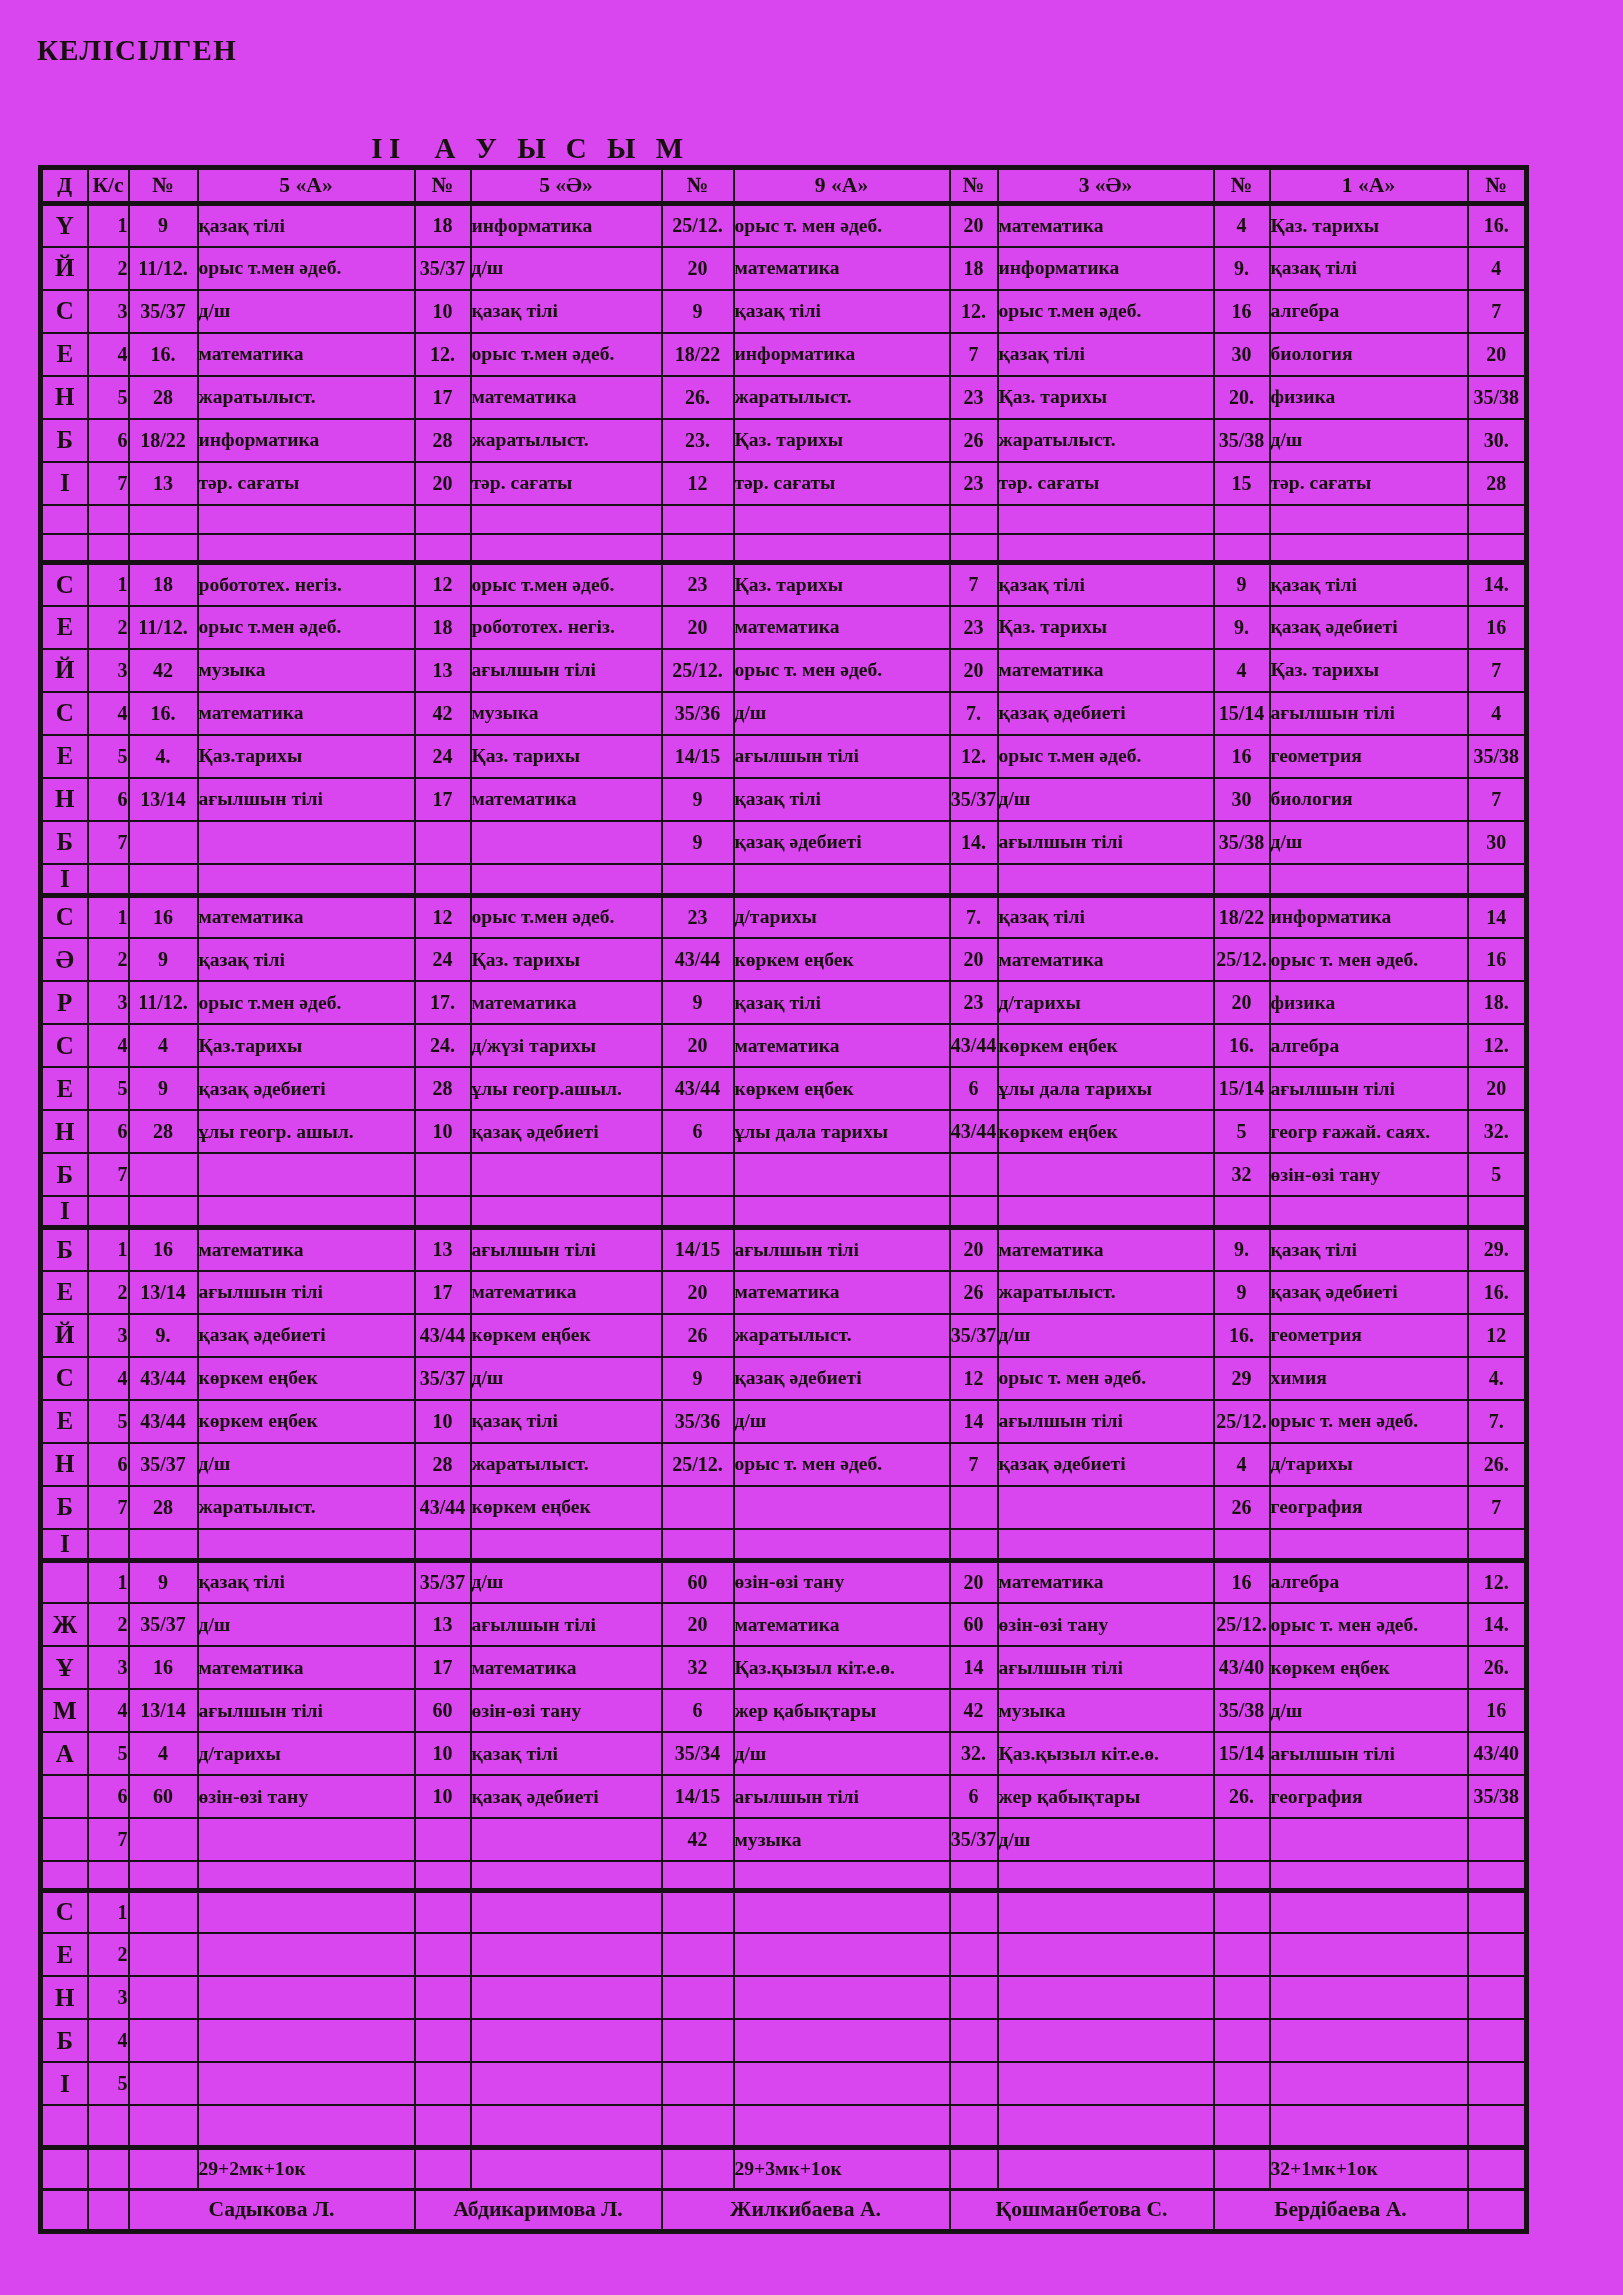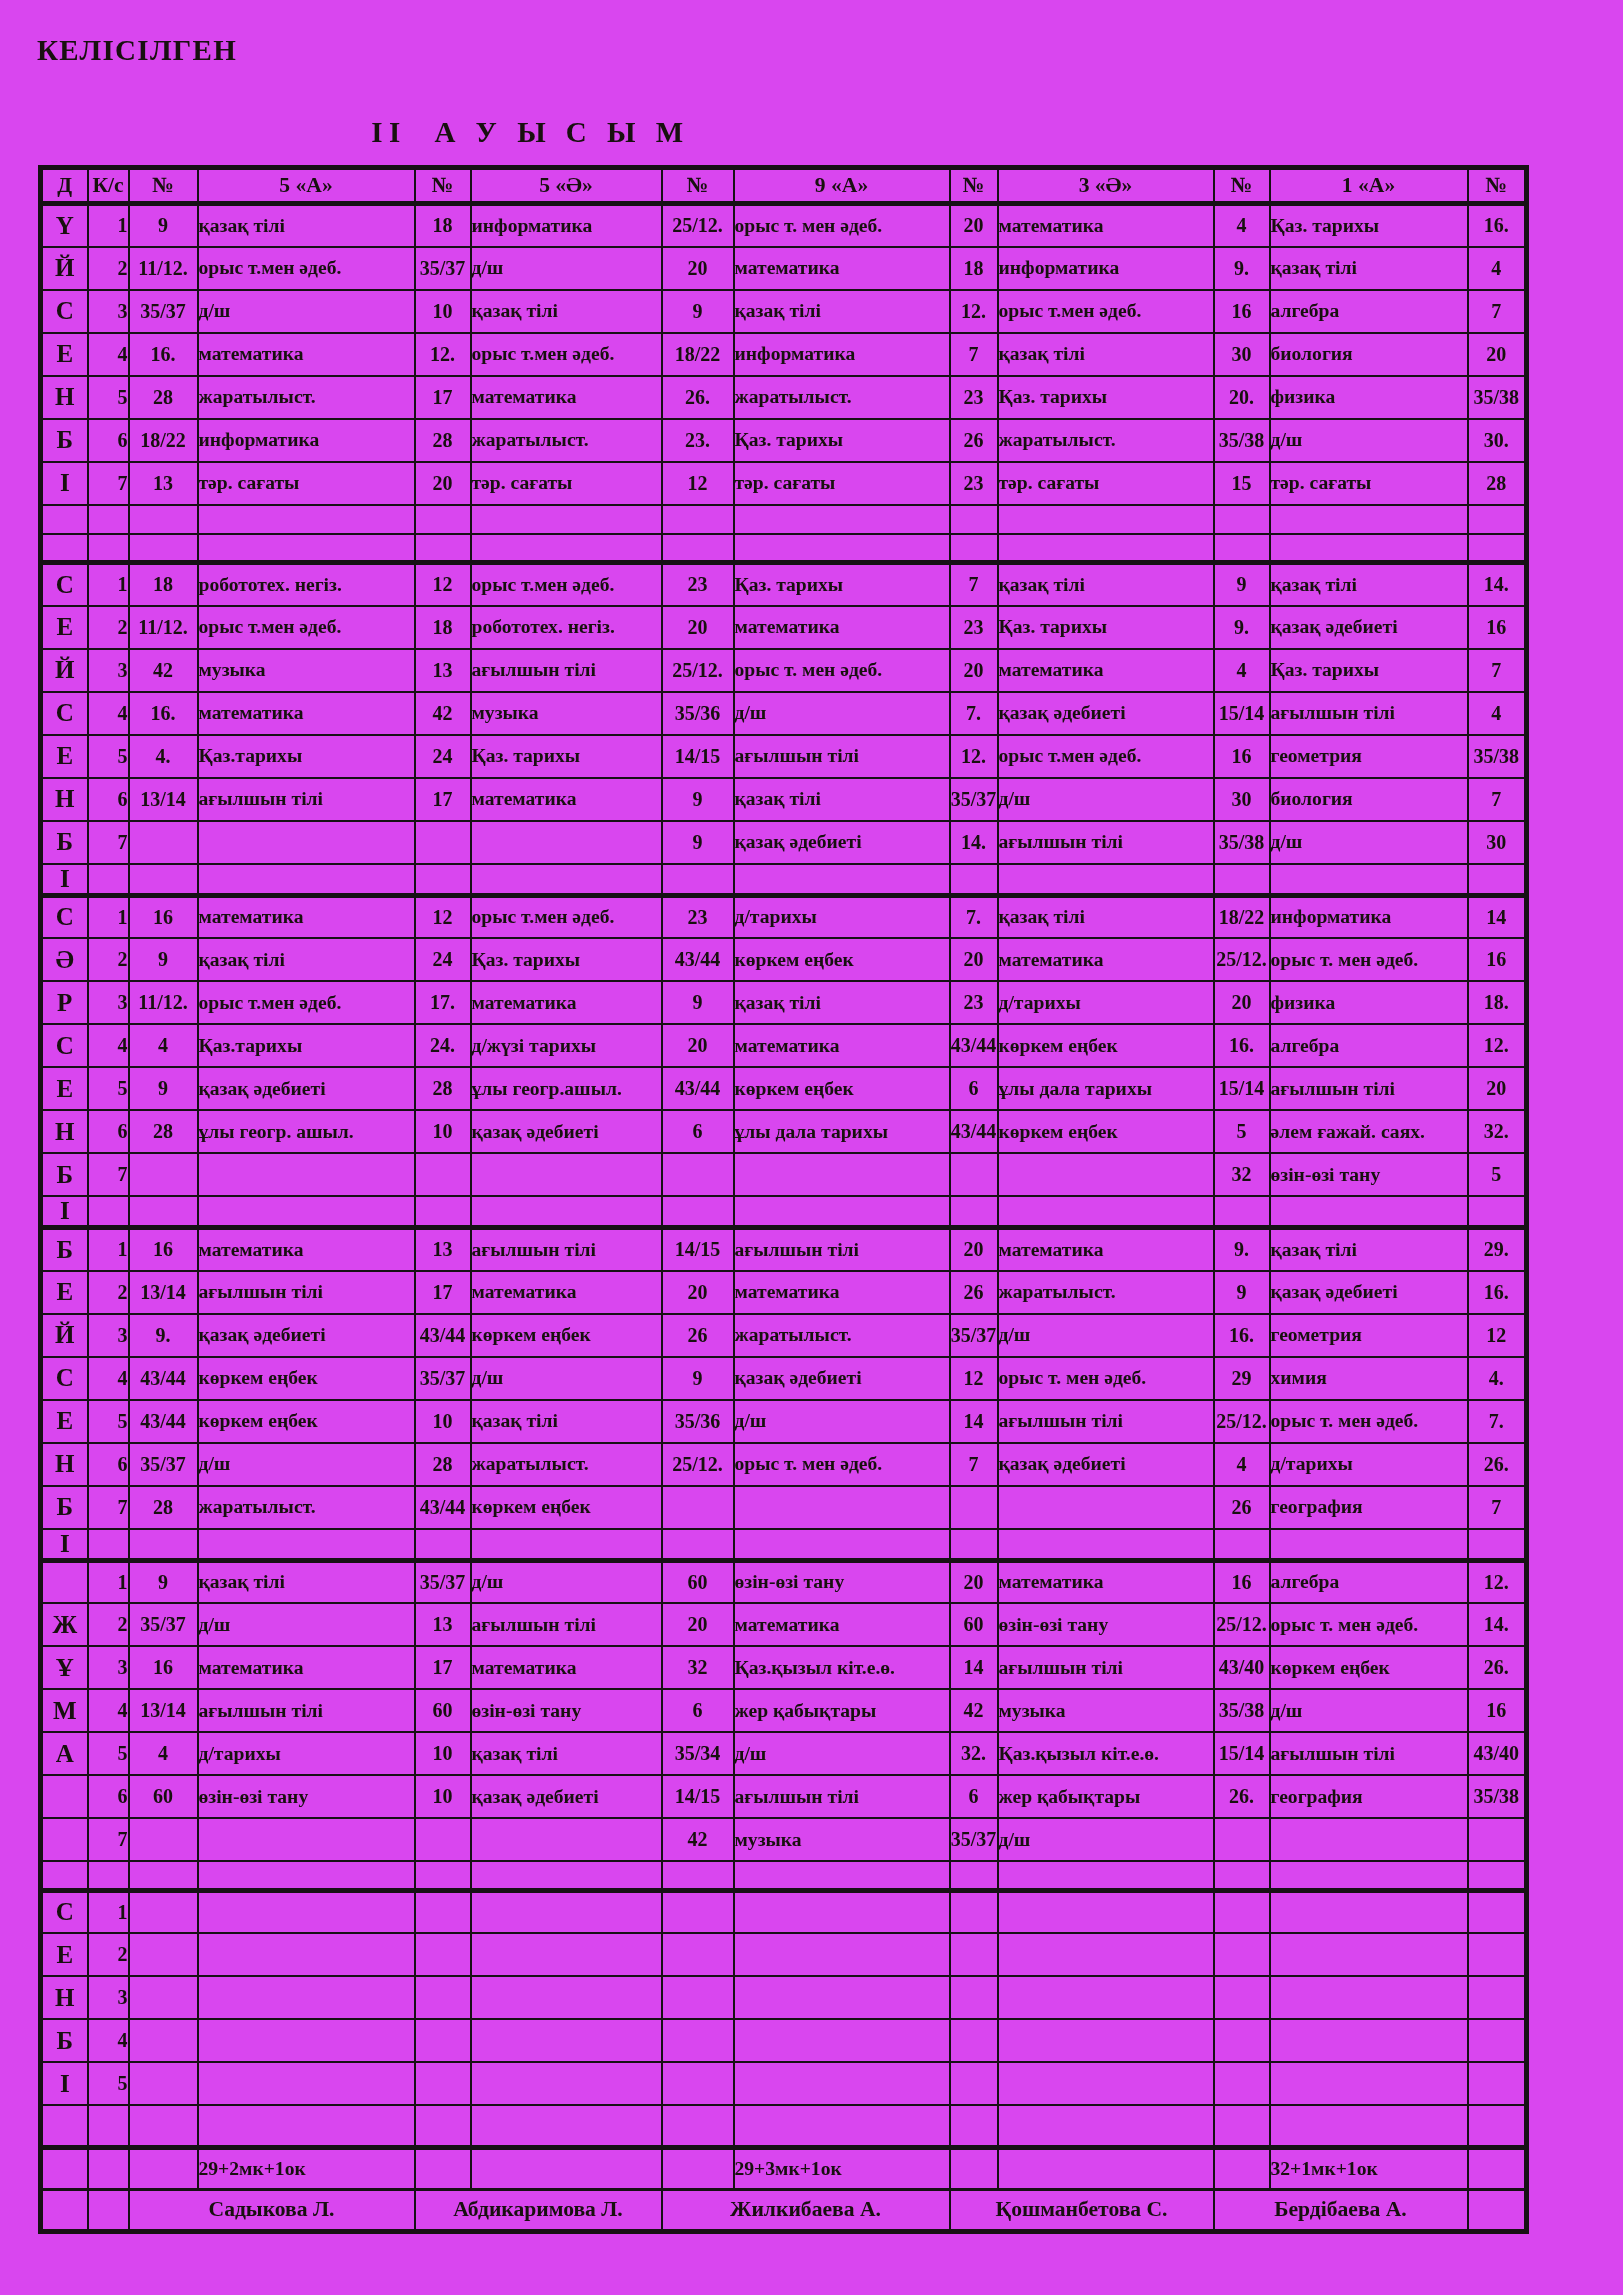--- a/index.html
+++ b/index.html
@@ -12,21 +12,21 @@
   }
   .approved-title {
     position:absolute; left:37px; top:34px;
     font-size:29px; font-weight:bold; letter-spacing:1.3px;
   }
   .approved-line {
     position:absolute; left:37px; top:73px;
     font-size:27px; font-weight:bold;
   }
   .shift-title {
-    position:absolute; left:308px; top:116px; width:445px;
+    position:absolute; left:308px; top:132px; width:445px;
     text-align:center; font-size:29px; font-weight:bold; letter-spacing:6.5px;
     white-space:pre;
   }
   table.timetable {
     position:absolute; left:38px; top:165px; width:1487px;
     border-collapse:collapse; table-layout:fixed;
     border:5.9px solid #171015;
   }
   .timetable th, .timetable td {
     border:2.6px solid #171015;
@@ -426,21 +426,21 @@
           <td class="kc-cell">6</td>
           <td class="num-cell">28</td>
           <td class="subj-cell">ұлы геогр. ашыл.</td>
           <td class="num-cell">10</td>
           <td class="subj-cell">қазақ әдебиеті</td>
           <td class="num-cell">6</td>
           <td class="subj-cell">ұлы дала тарихы</td>
           <td class="num-cell">43/44</td>
           <td class="subj-cell">көркем еңбек</td>
           <td class="num-cell">5</td>
-          <td class="subj-cell">әлем ғажай. саях.</td>
+          <td class="subj-cell">геогр ғажай. саях.</td>
           <td class="num-cell">32.</td>
         </tr>
         <tr class="lesson">
           <td class="day-cell">Б</td>
           <td class="kc-cell">7</td>
           <td class="num-cell"></td>
           <td class="subj-cell"></td>
           <td class="num-cell"></td>
           <td class="subj-cell"></td>
           <td class="num-cell"></td>

